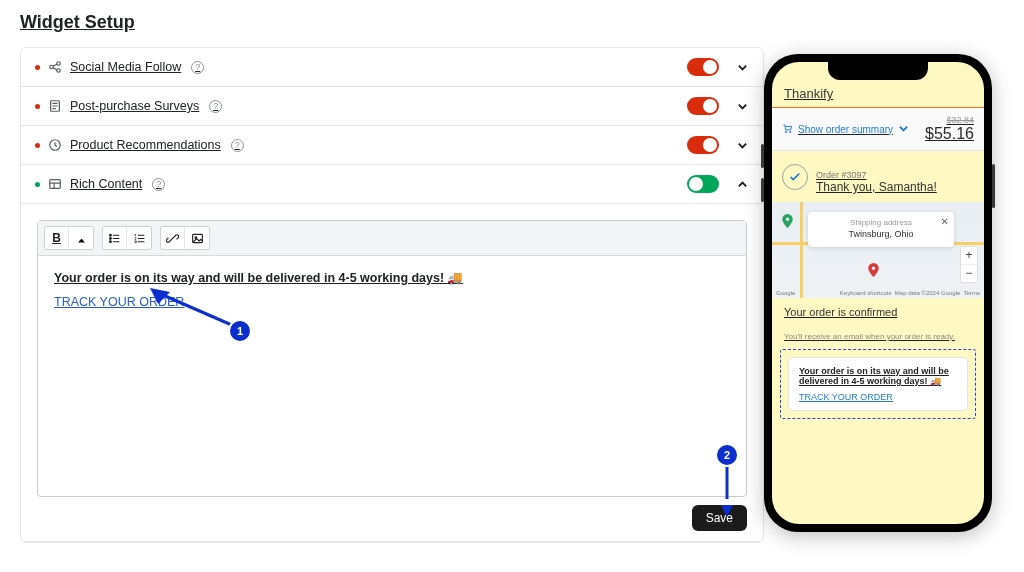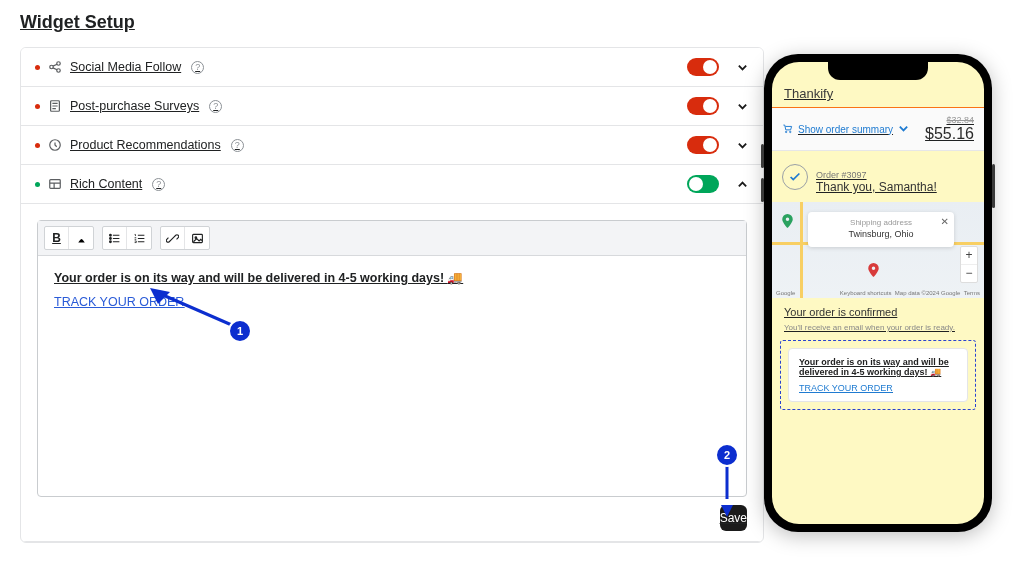--- a/index.html
+++ b/index.html
@@ -36,21 +36,21 @@
   .tool { width: 24px; height: 22px; display: inline-flex; align-items: center; justify-content: center; font-size: 12px; cursor: pointer; border-right: 1px solid #e4e5e7; color: #202223; }
   .tool:last-child { border-right: none; }
   .tool.bold { font-weight: 900; }
   .tool svg { width: 13px; height: 13px; }
   .editor-body { padding: 14px 16px; min-height: 240px; font-size: 12.5px; position: relative; }
   .editor-body p.strong { font-weight: 700; margin-bottom: 10px; }
   .editor-body a { color: #2a5bd7; text-decoration: underline; }
   .callout { position: absolute; pointer-events: none; }
   .callout svg { display:block; }
   .save-row { display:flex; justify-content:flex-end; padding-top:8px; position:relative; }
-  .save-btn { background:#1b1b1b; color:#fff; border:none; border-radius:6px; padding:6px 0; font-size:12px; cursor:pointer; }
+  .save-btn { background:#1b1b1b; color:#fff; border:none; border-radius:6px; padding:6px 14px; font-size:12px; cursor:pointer; }
   
   .right { width: 240px; flex-shrink: 0; padding-top: 42px; }
   .phone { width: 228px; height: 478px; background: #000; border-radius: 34px; padding: 8px; position: relative; box-shadow: 0 4px 20px rgba(0,0,0,.25); }
   .notch { position:absolute; top:8px; left:50%; transform:translateX(-50%); width:100px; height:18px; background:#000; border-radius: 0 0 12px 12px; z-index:3; }
   .side-btn { position:absolute; background:#3a3a3a; border-radius:2px; }
   .sb1 { right:-3px; top:110px; width:3px; height:44px; }
   .sb2 { left:-3px; top:90px; width:3px; height:24px; }
   .sb3 { left:-3px; top:124px; width:3px; height:24px; }
   .screen { background:#fef9c3; width:100%; height:100%; border-radius:27px; overflow:hidden; position:relative; }
   .app-header { padding: 24px 12px 6px; font-size:13px; color:#3a3a3a; }
@@ -76,21 +76,21 @@
   .map .ship-card { position:absolute; left:36px; right:30px; top:10px; background:#fff; border-radius:4px; padding:6px 6px 8px; font-size:8px; color:#555; text-align:center; box-shadow:0 1px 4px rgba(0,0,0,.15); }
   .ship-card .close { position:absolute; top:4px; right:5px; font-size:10px; color:#666; }
   .ship-card .h { font-size:8px; color:#999; }
   .ship-card .v { font-size:9px; color:#333; margin-top:2px; }
   .map-ctrls { position:absolute; right:6px; top:44px; width:18px; background:#fff; border:1px solid #ddd; border-radius:2px; overflow:hidden; }
   .map-ctrls div { text-align:center; font-size:12px; line-height:17px; color:#444; border-bottom:1px solid #eee; }
   .map-ctrls div:last-child { border-bottom:none; }
   .map-footer { position:absolute; left:4px; right:4px; bottom:2px; display:flex; justify-content:space-between; font-size:6px; color:#777; }
   .conf { padding:2px 12px 0; }
   .conf .h { font-size:11px; color:#333; }
-  .conf .s { font-size:8px; color:#888; margin-top:5px; }
+  .conf .s { font-size:8px; color:#888; margin-top:14px; }
   .dashed { margin:8px 8px; border:1.5px dashed #2a43cf; border-radius:3px; padding:7px; }
   .rich-card { background:#fff; border:1px solid #e4e5e7; border-radius:4px; padding:8px 10px; font-size:9px; }
   .rich-card .line { margin-bottom:6px; font-weight:600; color:#222; }
   .rich-card a { color:#1f7bd1; text-decoration:underline; font-size:9px; }
   .details { padding:6px 12px; }
   .details .h { font-size:11px; color:#555; margin-bottom:3px; }
   .details .s { font-size:8px; color:#888; }
 </style>
 </head>
 <body>

